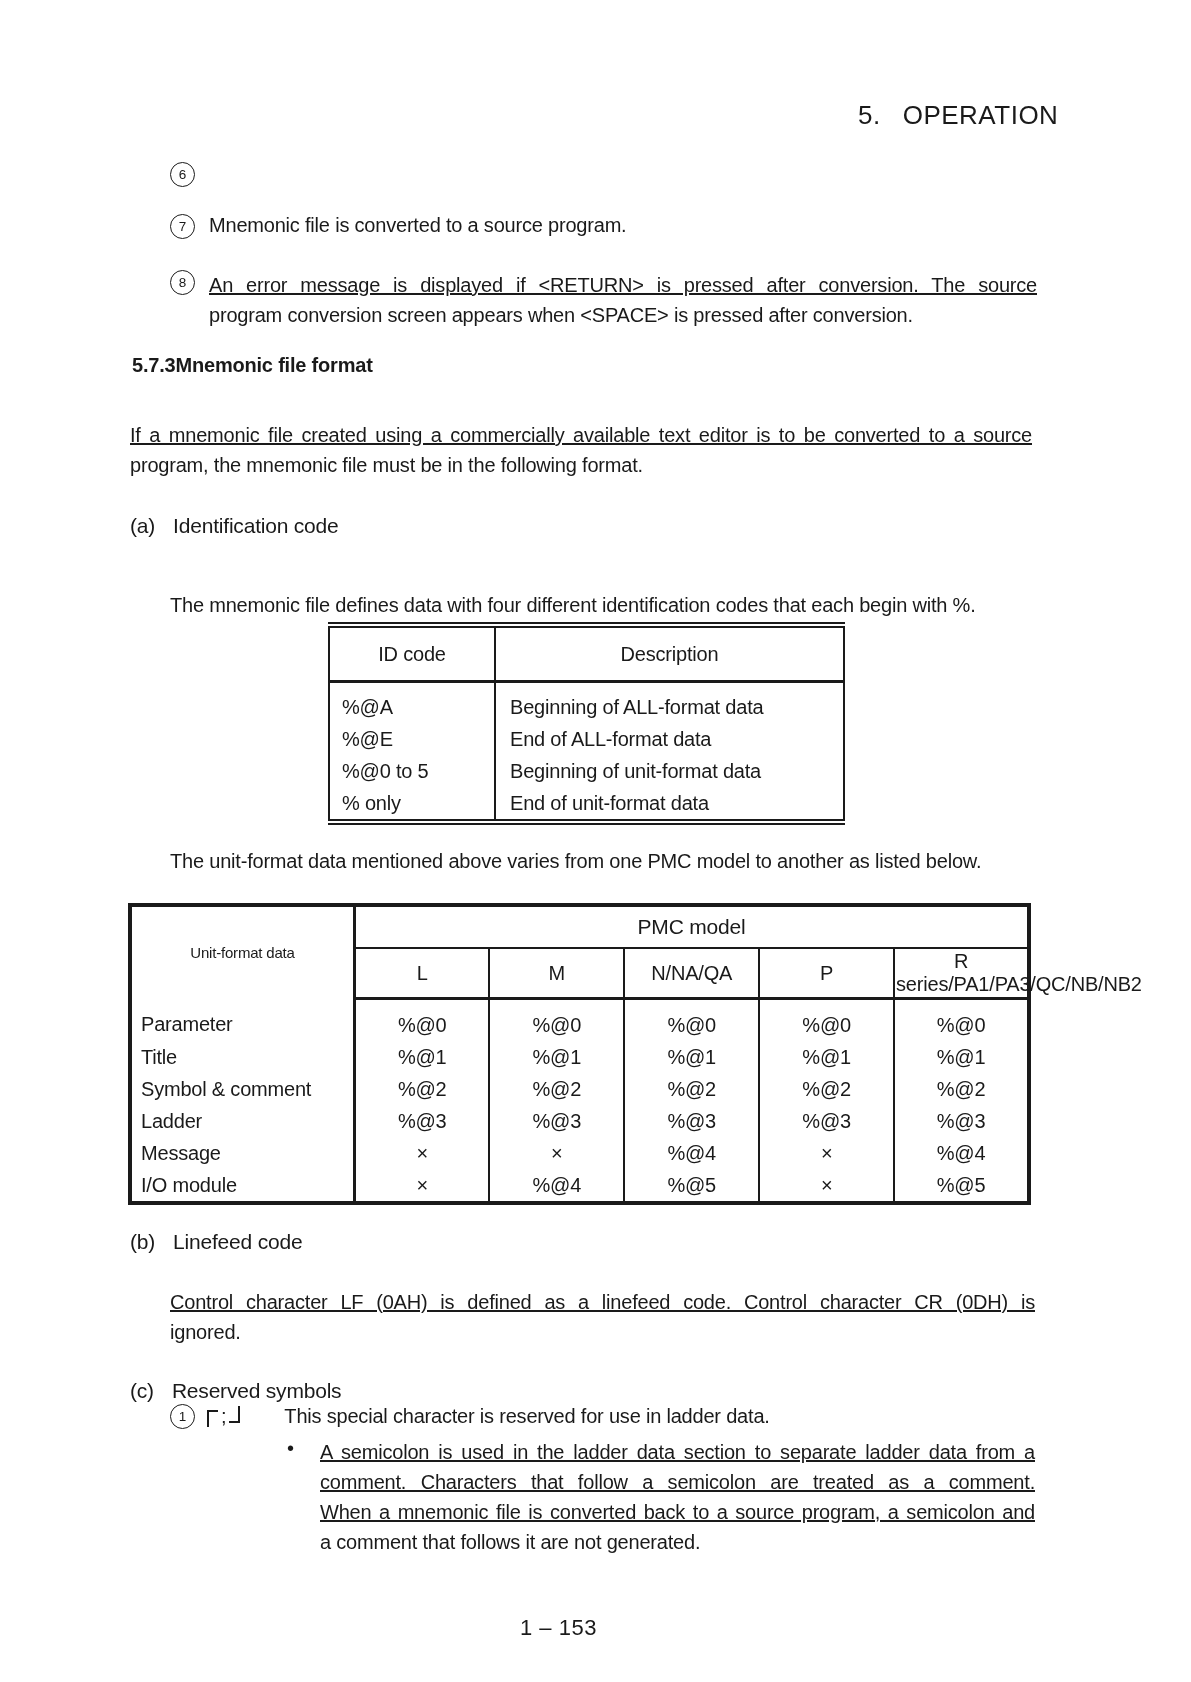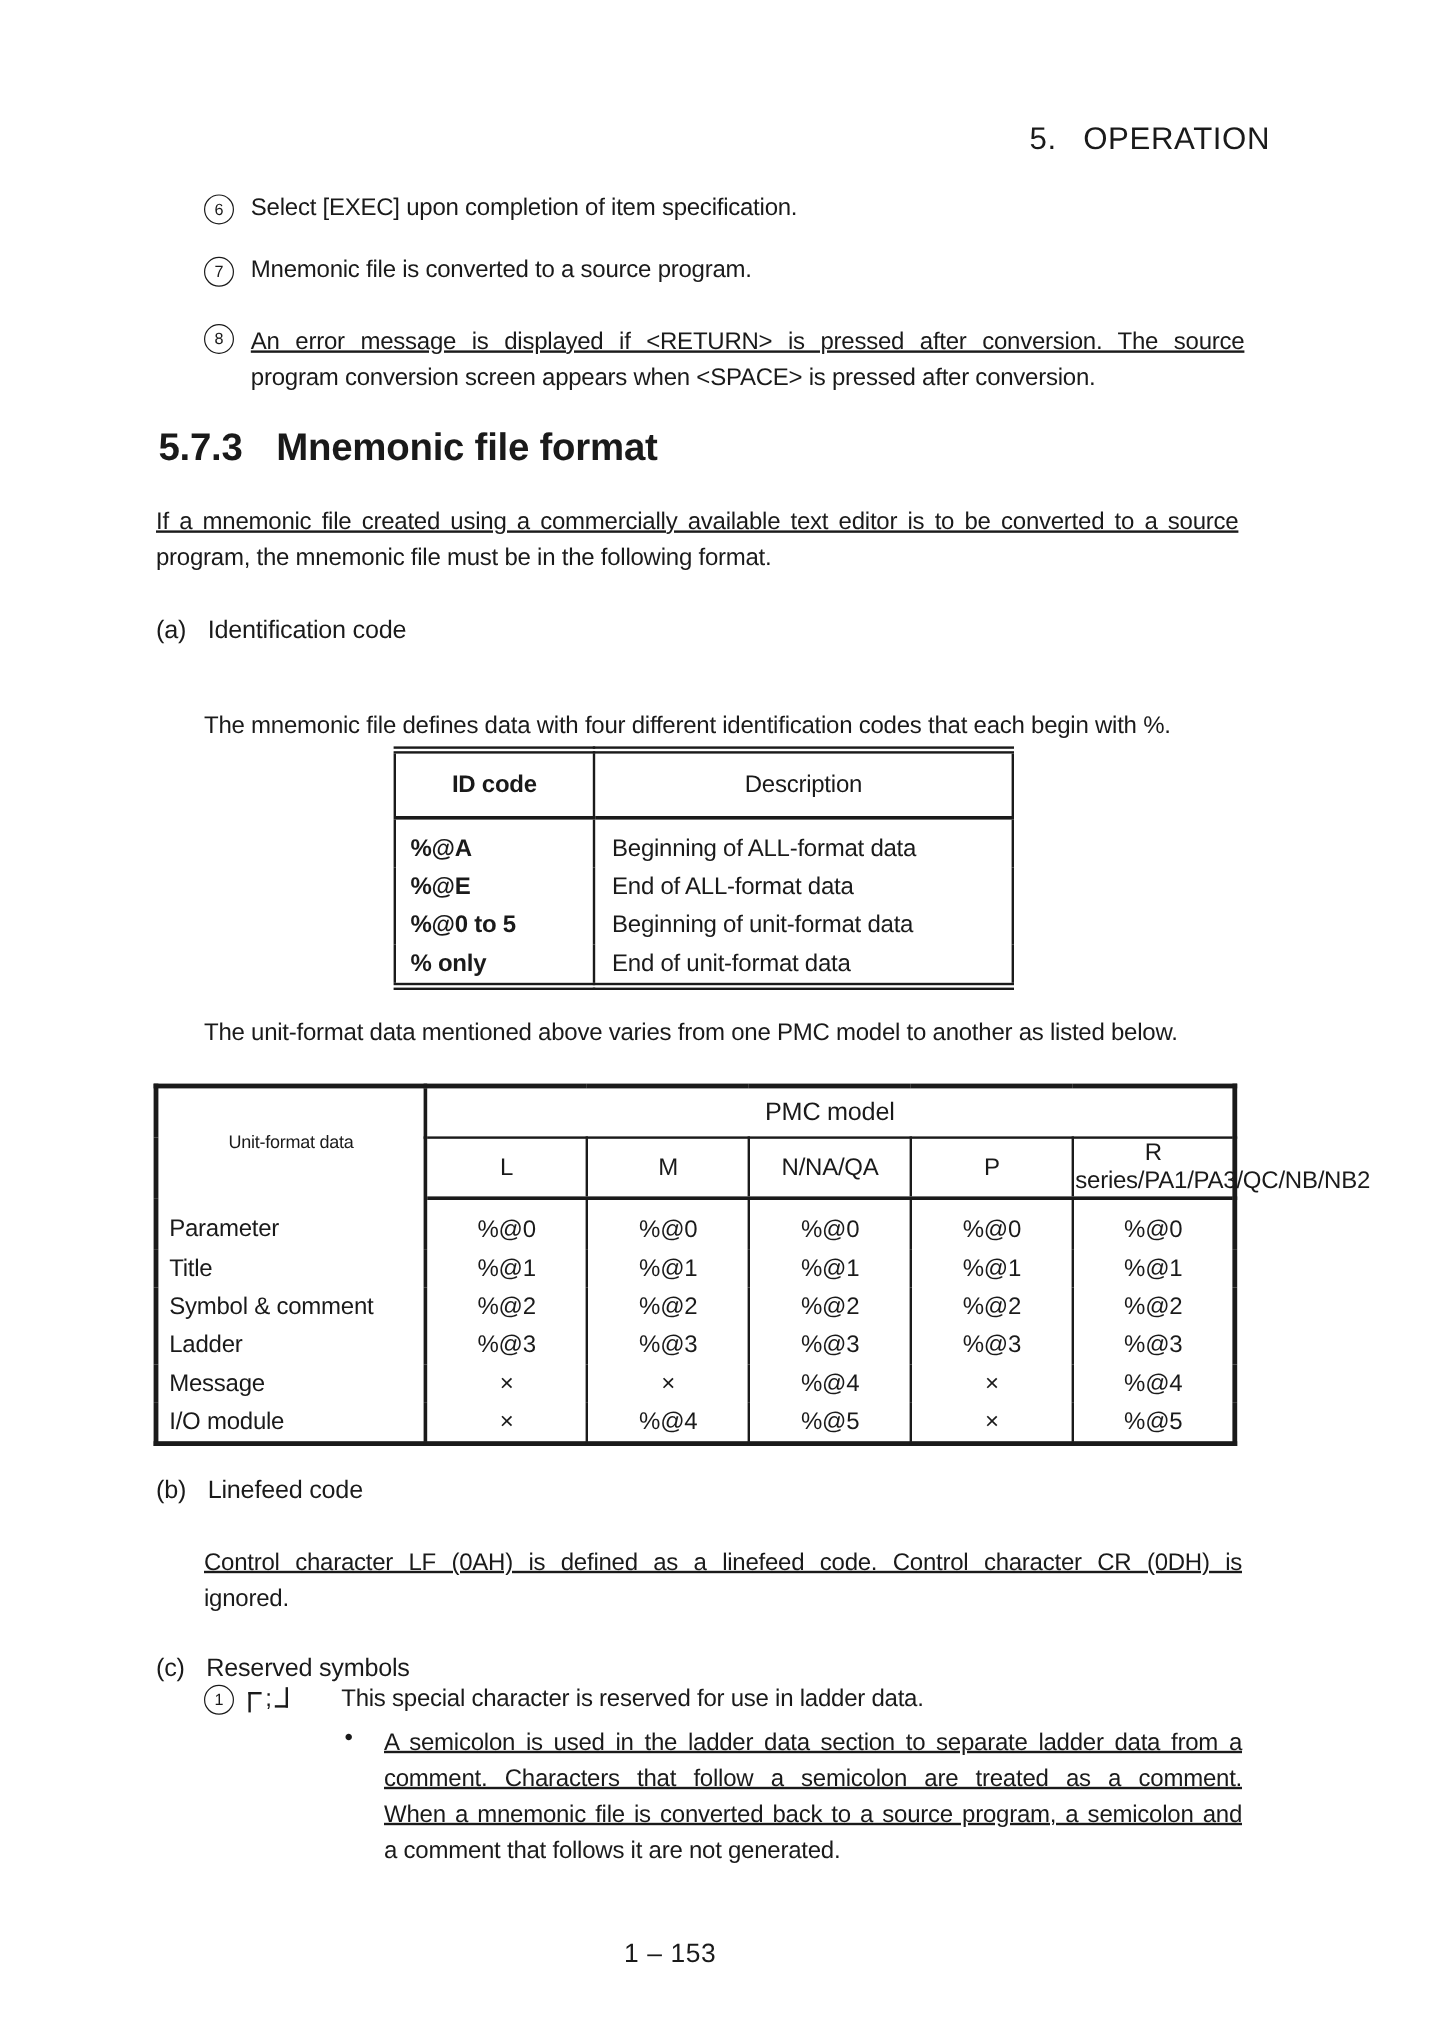--- a/index.html
+++ b/index.html
@@ -16,30 +16,30 @@
   .jline{text-align:justify;text-align-last:justify;line-height:30px;text-decoration:underline;}
   .lline{text-align:left;line-height:30px;}
   .step-row{display:flex;align-items:flex-start;}
   .circle-num{
     flex:0 0 auto;display:inline-flex;width:23px;height:23px;margin-top:0px;
     border:1.6px solid #1a1a1a;border-radius:50%;
     align-items:center;justify-content:center;
     font-size:13.5px;letter-spacing:0;line-height:1;
   }
   .step-text{margin-left:14px;}
-  .sec-head{font-weight:700;font-size:32px;letter-spacing:-0.2px;display:flex;gap:28px;}
+  .sec-head{font-weight:700;font-size:20px;letter-spacing:-0.2px;display:flex;gap:0;}
   .sub-head{display:flex;gap:18px;font-size:21px;}
   .sub-label{flex:0 0 auto;}
   
   table{border-collapse:collapse;table-layout:fixed;color:#1a1a1a;}
   .t1{width:517px;font-size:20px;}
   .t1{border-left:2.5px solid #1a1a1a;border-right:2.5px solid #1a1a1a;
       border-top:6px double #1a1a1a;border-bottom:6px double #1a1a1a;}
   .t1 th{height:50px;font-weight:400;border-bottom:3px solid #1a1a1a;text-align:center;}
-  .t1 .c1{width:162px;border-right:2px solid #1a1a1a;font-weight:bold;}
+  .t1 .c1{width:162px;border-right:2px solid #1a1a1a;}
   .t1 td{height:30px;line-height:30px;vertical-align:middle;}
   .t1 tbody tr:first-child td{padding-top:9px;}
   .t1 td.c1{padding-left:12px;}
   .t1 td.c2{padding-left:14px;}
   
   .t2{width:903px;font-size:20px;border:4px solid #1a1a1a;}
   .t2 th{font-weight:400;}
   .t2 .corner{width:219px;border-right:3px solid #1a1a1a;font-size:15px;text-align:center;}
   .t2 .grp{height:38px;border-bottom:2px solid #1a1a1a;text-align:center;font-size:21px;}
   .t2 .mdl{height:40px;border-bottom:3px solid #1a1a1a;border-right:2px solid #1a1a1a;text-align:center;}
@@ -63,21 +63,20 @@
 
 <div class="page">
 
   <div class="abs hdr">
     <span>5.</span>
     <span>OPERATION</span>
   </div>
 
   <div class="abs step-row" style="top:162px;left:170px;">
     <span class="circle-num">6</span>
-    <div class="step-text nowrap">Select [EXEC] upon completion of item specification.</div>
   </div>
 
   <div class="abs step-row" style="top:214px;left:170px;">
     <span class="circle-num">7</span>
     <div class="step-text nowrap">Mnemonic file is converted to a source program.</div>
   </div>
 
   <div class="abs step-row" style="top:270px;left:170px;">
     <span class="circle-num">8</span>
     <div class="step-text" style="width:828px;">

